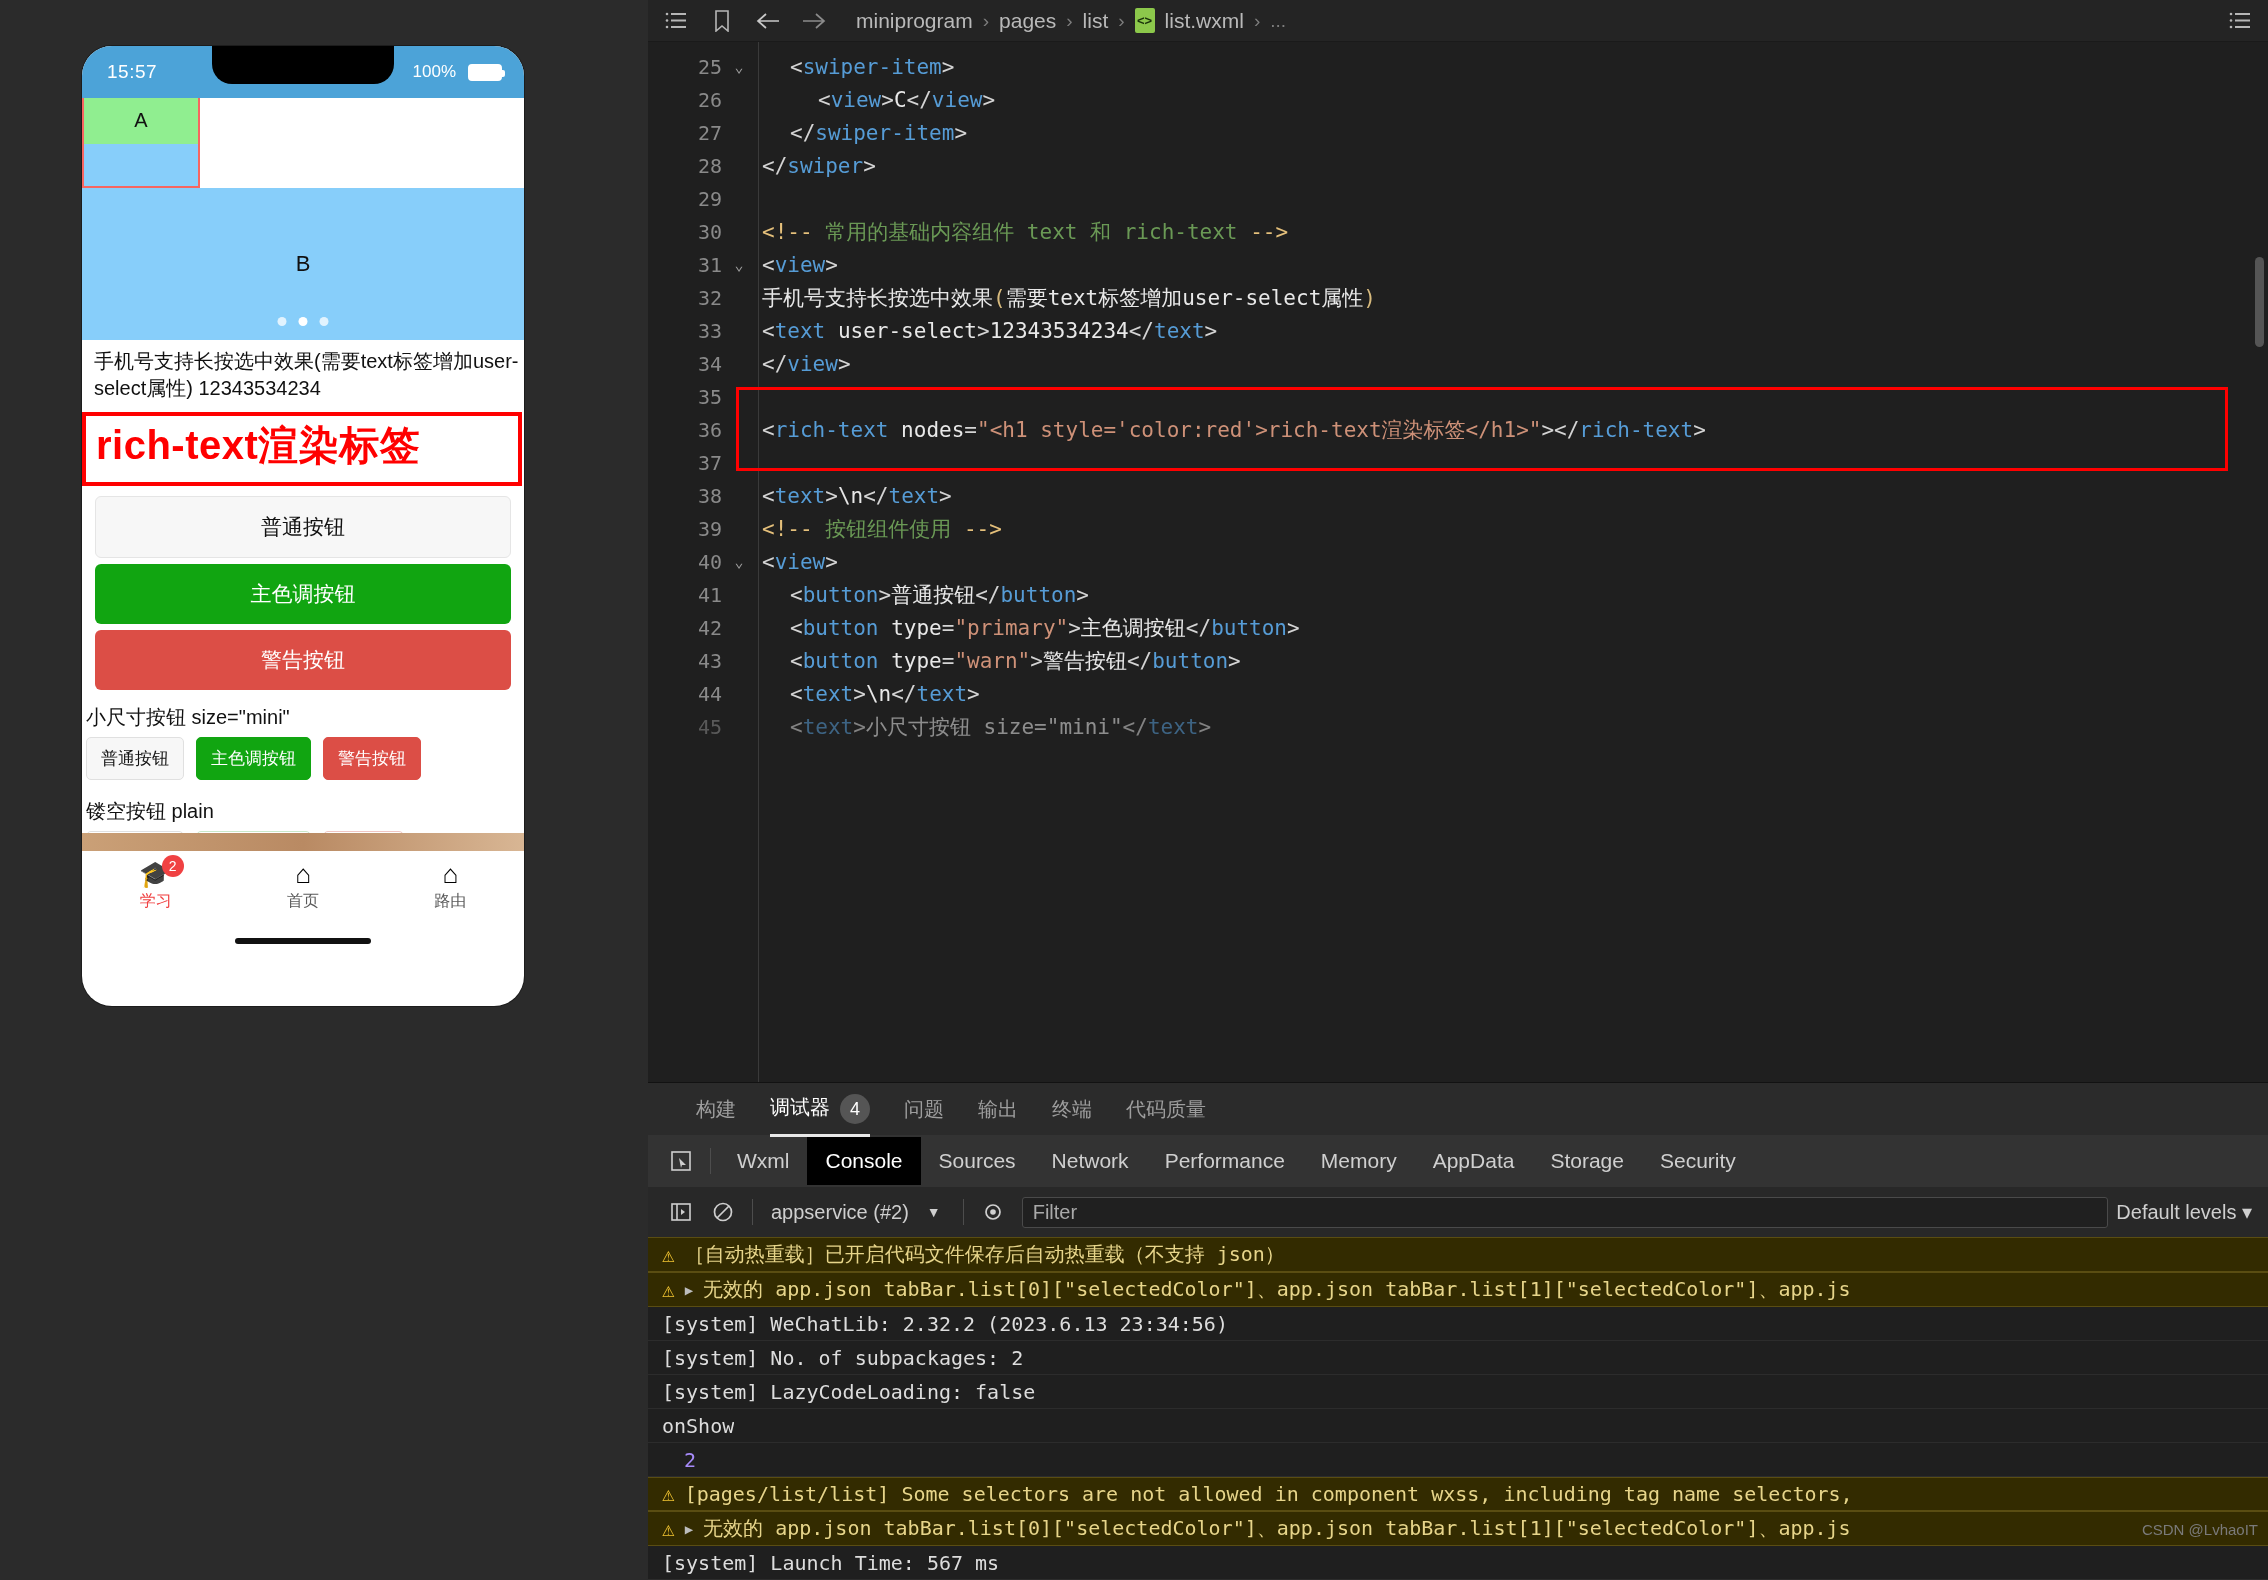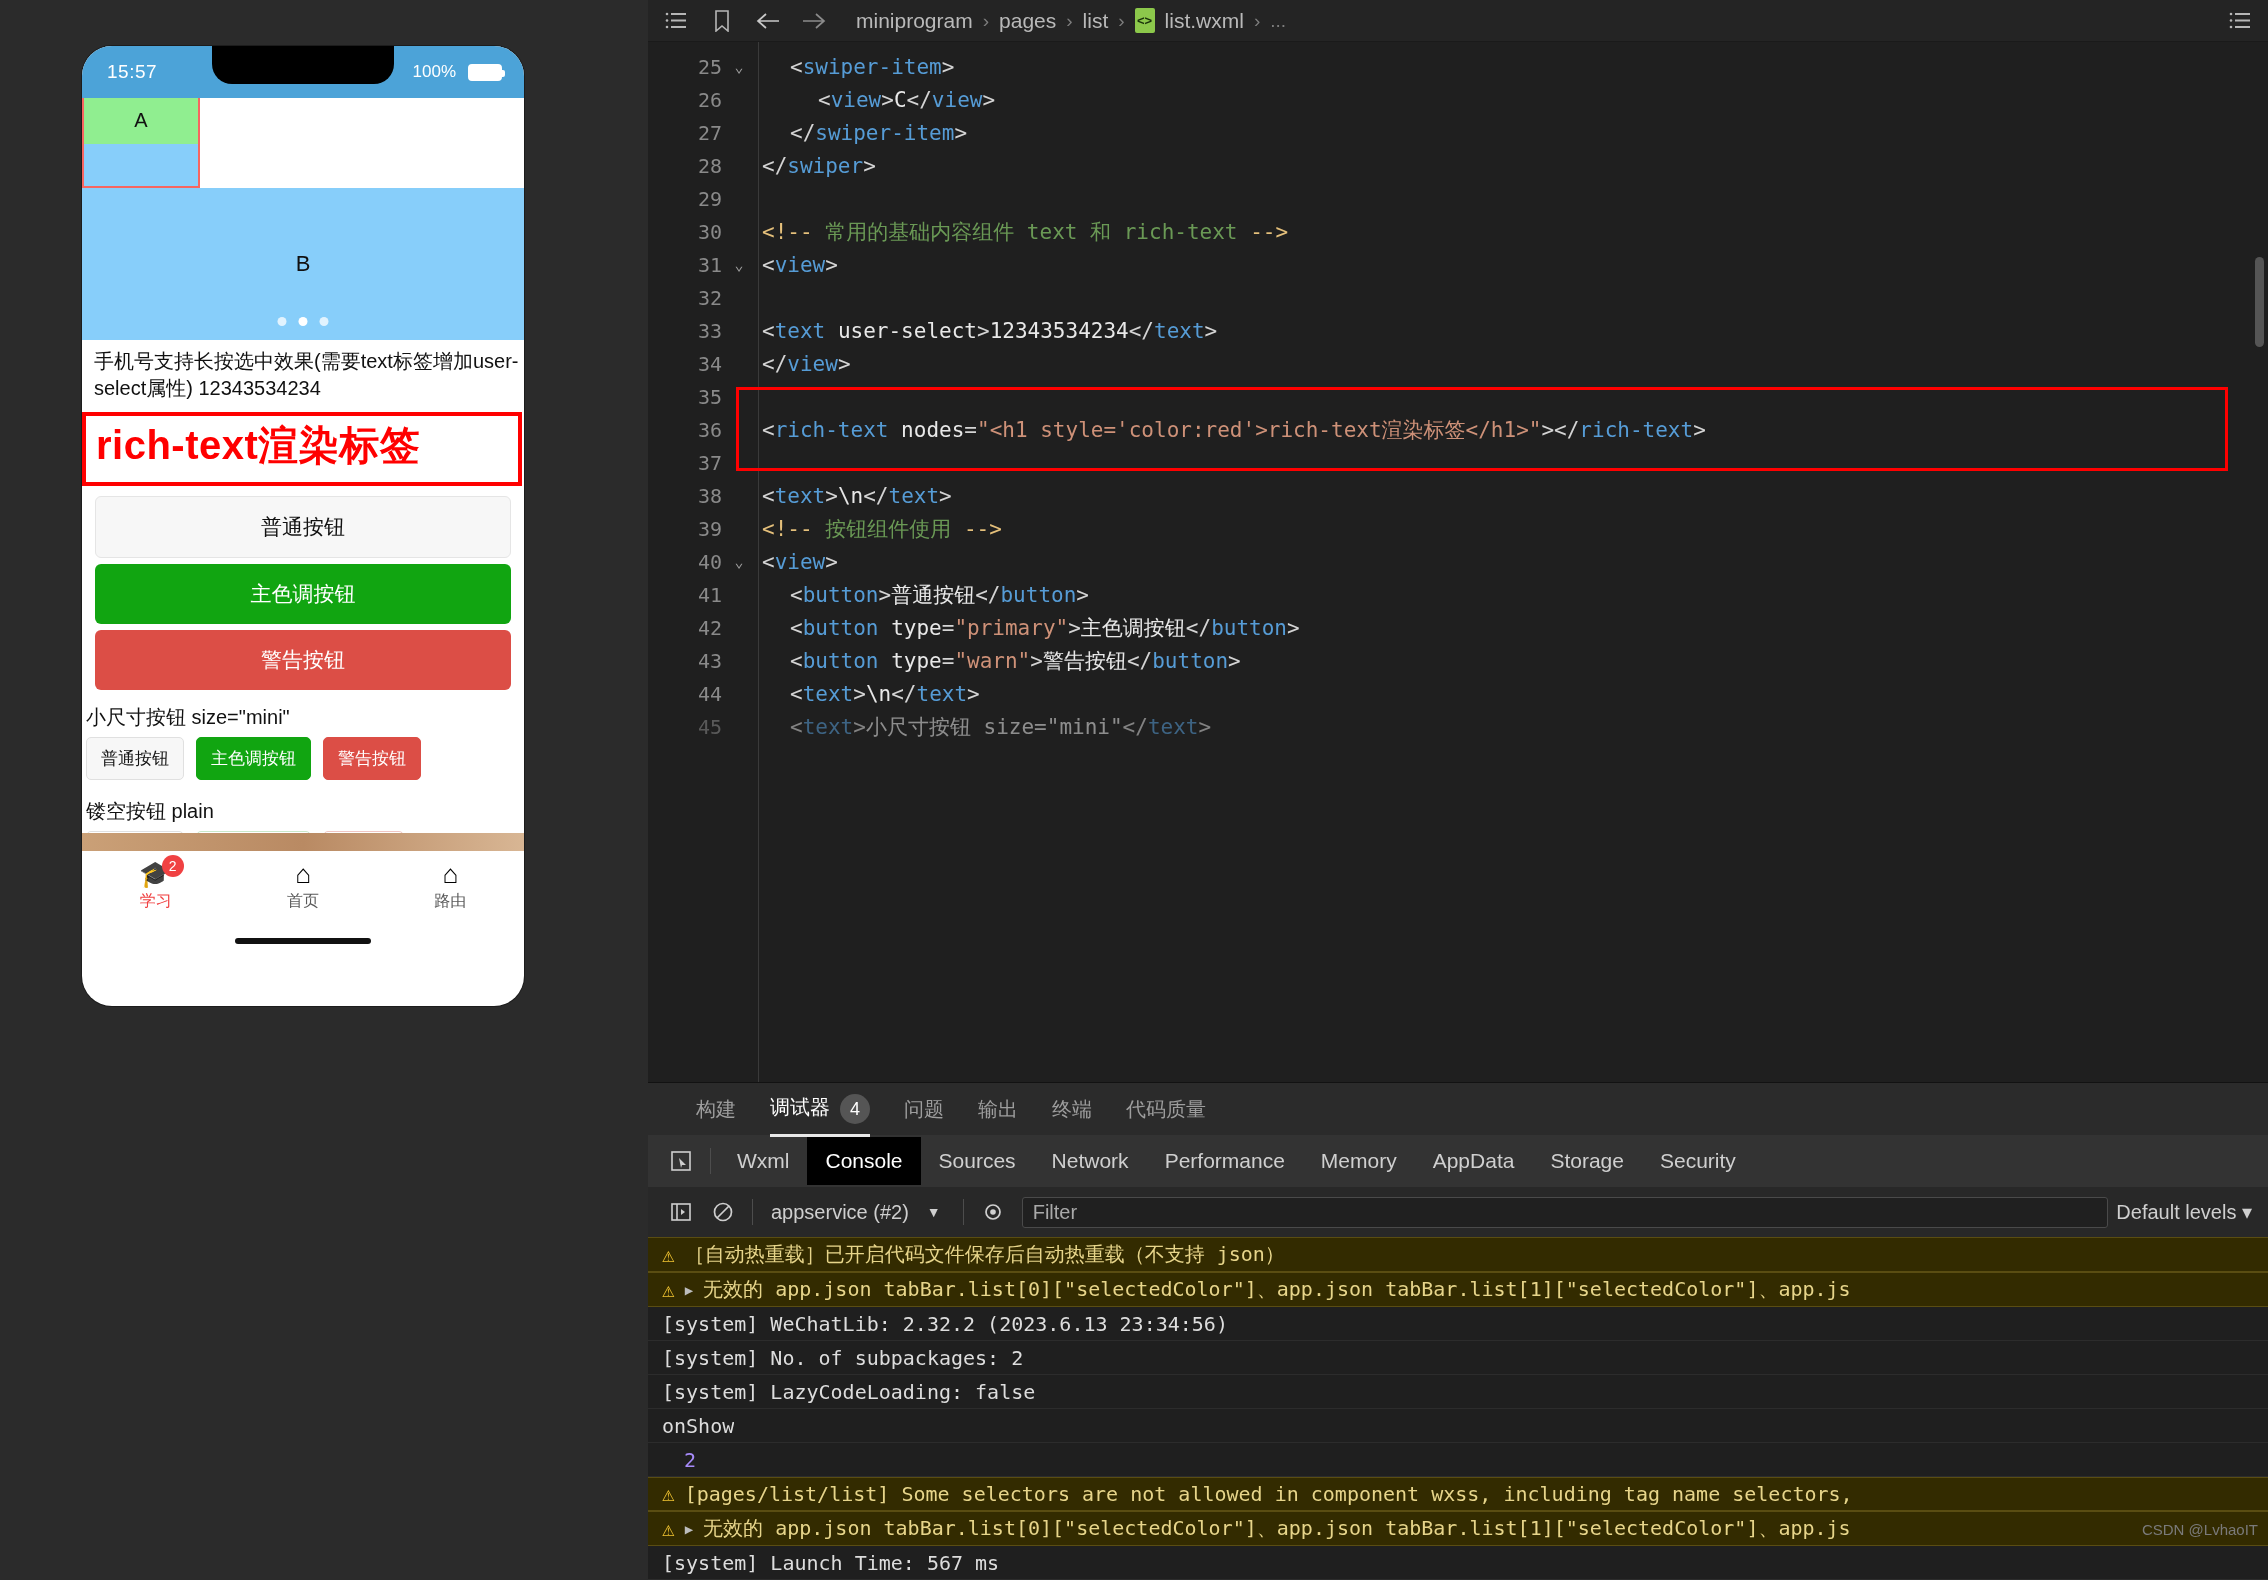--- a/index.html
+++ b/index.html
@@ -393,21 +393,21 @@
 
     <div class="editor">
       <div class="code-rows" id="code-rows">
           <div class="row"><span class="ln">25</span><span class="fold">⌄</span><span class="code" style="padding-left: 38px;"><span class="punct">&lt;</span><span class="tag">swiper-item</span><span class="punct">&gt;</span></span></div>
           <div class="row"><span class="ln">26</span><span class="fold"></span><span class="code" style="padding-left: 66px;"><span class="punct">&lt;</span><span class="tag">view</span><span class="punct">&gt;</span><span class="plain">C</span><span class="punct">&lt;/</span><span class="tag">view</span><span class="punct">&gt;</span></span></div>
           <div class="row"><span class="ln">27</span><span class="fold"></span><span class="code" style="padding-left: 38px;"><span class="punct">&lt;/</span><span class="tag">swiper-item</span><span class="punct">&gt;</span></span></div>
           <div class="row"><span class="ln">28</span><span class="fold"></span><span class="code" style="padding-left: 10px;"><span class="punct">&lt;/</span><span class="tag">swiper</span><span class="punct">&gt;</span></span></div>
           <div class="row"><span class="ln">29</span><span class="fold"></span><span class="code" style="padding-left: 10px;"></span></div>
           <div class="row"><span class="ln">30</span><span class="fold"></span><span class="code" style="padding-left: 10px;"><span class="cmt-m">&lt;!--</span><span class="cmt"> 常用的基础内容组件 text 和 rich-text </span><span class="cmt-m">--&gt;</span></span></div>
           <div class="row"><span class="ln">31</span><span class="fold">⌄</span><span class="code" style="padding-left: 10px;"><span class="punct">&lt;</span><span class="tag">view</span><span class="punct">&gt;</span></span></div>
-          <div class="row"><span class="ln">32</span><span class="fold"></span></div>
+          <div class="row"><span class="ln">32</span><span class="fold"></span><span class="code" style="padding-left: 10px;"><span class="plain">手机号支持长按选中效果</span><span class="paren">(</span><span class="plain">需要text标签增加user-select属性</span><span class="paren">)</span></span></div>
           <div class="row"><span class="ln">33</span><span class="fold"></span><span class="code" style="padding-left: 10px;"><span class="punct">&lt;</span><span class="tag">text</span><span class="plain"> </span><span class="attr">user-select</span><span class="punct">&gt;</span><span class="plain">12343534234</span><span class="punct">&lt;/</span><span class="tag">text</span><span class="punct">&gt;</span></span></div>
           <div class="row"><span class="ln">34</span><span class="fold"></span><span class="code" style="padding-left: 10px;"><span class="punct">&lt;/</span><span class="tag">view</span><span class="punct">&gt;</span></span></div>
           <div class="row"><span class="ln">35</span><span class="fold"></span><span class="code" style="padding-left: 10px;"></span></div>
           <div class="row"><span class="ln">36</span><span class="fold"></span><span class="code" style="padding-left: 10px;"><span class="punct">&lt;</span><span class="tag">rich-text</span><span class="plain"> </span><span class="attr">nodes</span><span class="punct">=</span><span class="str">"&lt;h1 style='color:red'&gt;rich-text渲染标签&lt;/h1&gt;"</span><span class="punct">&gt;&lt;/</span><span class="tag">rich-text</span><span class="punct">&gt;</span></span></div>
           <div class="row"><span class="ln">37</span><span class="fold"></span><span class="code" style="padding-left: 10px;"></span></div>
           <div class="row"><span class="ln">38</span><span class="fold"></span><span class="code" style="padding-left: 10px;"><span class="punct">&lt;</span><span class="tag">text</span><span class="punct">&gt;</span><span class="plain">\n</span><span class="punct">&lt;/</span><span class="tag">text</span><span class="punct">&gt;</span></span></div>
           <div class="row"><span class="ln">39</span><span class="fold"></span><span class="code" style="padding-left: 10px;"><span class="cmt-m">&lt;!--</span><span class="cmt"> 按钮组件使用 </span><span class="cmt-m">--&gt;</span></span></div>
           <div class="row"><span class="ln">40</span><span class="fold">⌄</span><span class="code" style="padding-left: 10px;"><span class="punct">&lt;</span><span class="tag">view</span><span class="punct">&gt;</span></span></div>
           <div class="row"><span class="ln">41</span><span class="fold"></span><span class="code" style="padding-left: 38px;"><span class="punct">&lt;</span><span class="tag">button</span><span class="punct">&gt;</span><span class="plain">普通按钮</span><span class="punct">&lt;/</span><span class="tag">button</span><span class="punct">&gt;</span></span></div>
           <div class="row"><span class="ln">42</span><span class="fold"></span><span class="code" style="padding-left: 38px;"><span class="punct">&lt;</span><span class="tag">button</span><span class="plain"> </span><span class="attr">type</span><span class="punct">=</span><span class="str">"primary"</span><span class="punct">&gt;</span><span class="plain">主色调按钮</span><span class="punct">&lt;/</span><span class="tag">button</span><span class="punct">&gt;</span></span></div>

